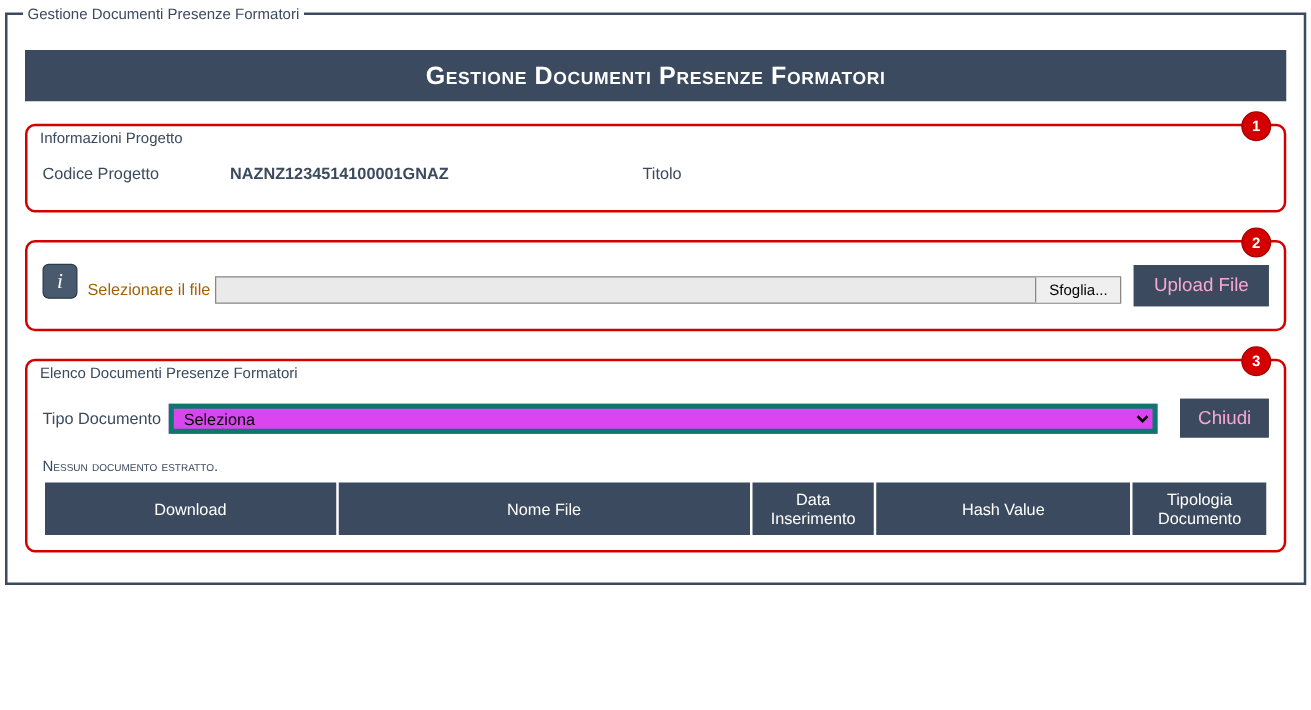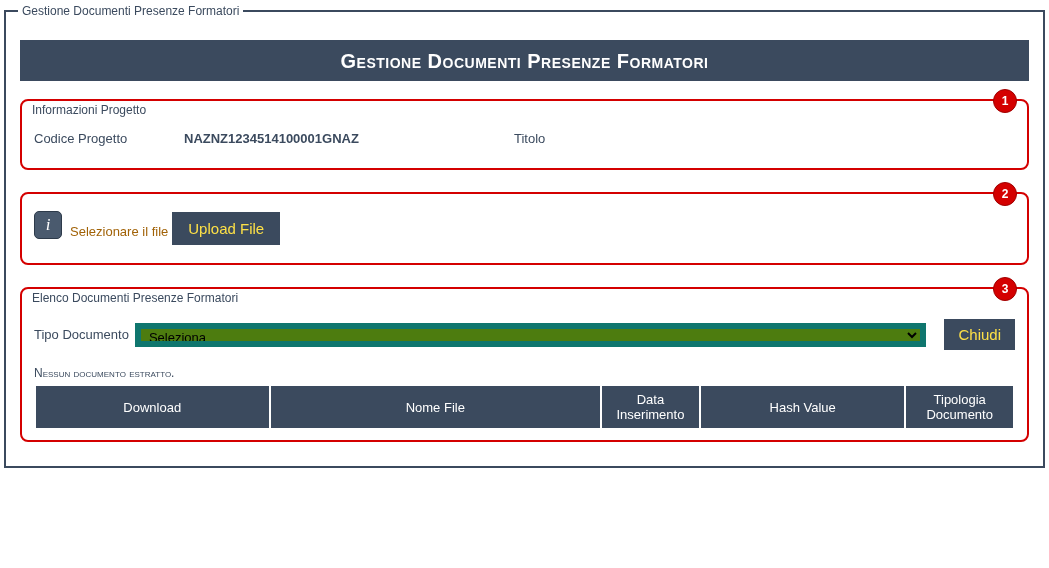--- a/index.html
+++ b/index.html
@@ -116,21 +116,21 @@
       border-top: none;
       border-right: none;
       border-bottom: none;
       padding: 0 10px;
       font-size: 12px;
       cursor: pointer;
       font-family: inherit;
     }
     .dark-btn {
       background: #3b4a5e;
-      color: #fde047;
+      color: #f9a8d4;
       border: 2px solid #3b4a5e;
       padding: 6px 14px;
       font-size: 15px;
       cursor: pointer;
       font-family: inherit;
       font-weight: normal;
       margin-top: 8px;
     }
     .dark-btn.small {
       padding: 5px 12px;
@@ -143,25 +143,25 @@
       padding: 12px 6px 10px 6px;
     }
     .filter-label {
       color: #3b4a5e;
       font-size: 13px;
       margin-right: 6px;
     }
     .filter-select {
       flex: 1;
       height: 24px;
-      border: 6px solid #0f766e;
+      border: 4px solid #0f766e;
       font-size: 13px;
       padding: 0 4px;
       margin-right: 10px;
-      background: #4d7c0f;
+      background: #d946ef;
     }
     .no-docs {
       font-variant: small-caps;
       color: #3b4a5e;
       font-size: 12px;
       padding: 6px 6px 4px 6px;
     }
     table.docs {
       width: calc(100% - 12px);
       margin: 2px 6px 4px 6px;
@@ -204,20 +204,24 @@
       </div>
     </fieldset>
   </div>
 
   <div class="callout-wrap">
     <div class="callout-badge">2</div>
     <fieldset class="inner">
       <div class="upload-row">
         <div class="info-icon">i</div>
         <div class="upload-label">Selezionare il file</div>
+        <div class="file-box">
+          <div class="file-path"></div>
+          <button class="browse-btn">Sfoglia...</button>
+        </div>
         <button class="dark-btn">Upload File</button>
       </div>
     </fieldset>
   </div>
 
   <div class="callout-wrap" style="margin-bottom:6px;">
     <div class="callout-badge">3</div>
     <fieldset class="inner">
       <legend>Elenco Documenti Presenze Formatori</legend>
       <div class="filter-row">

